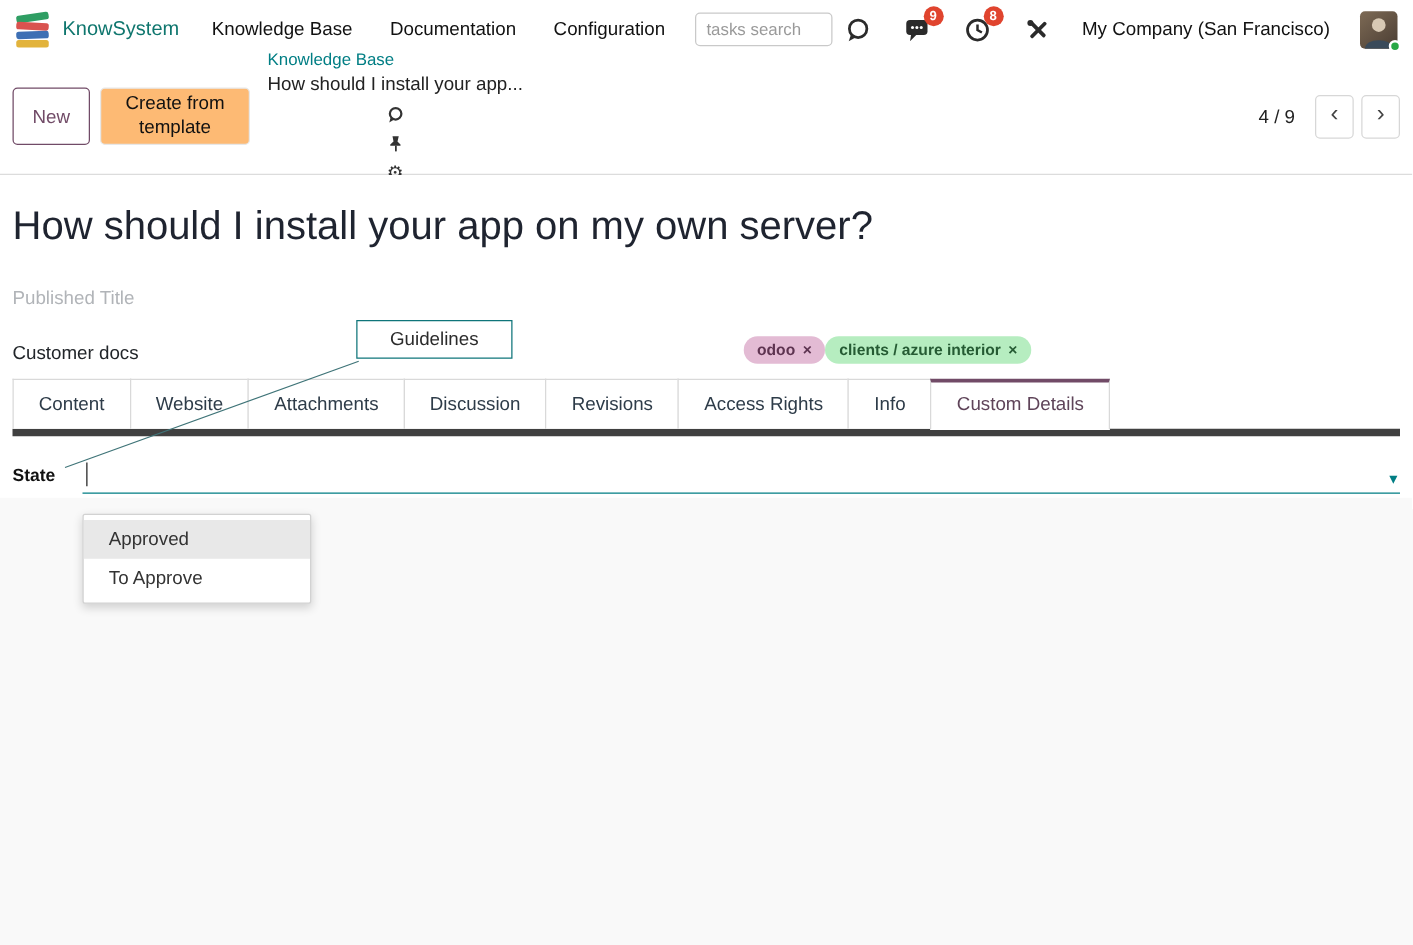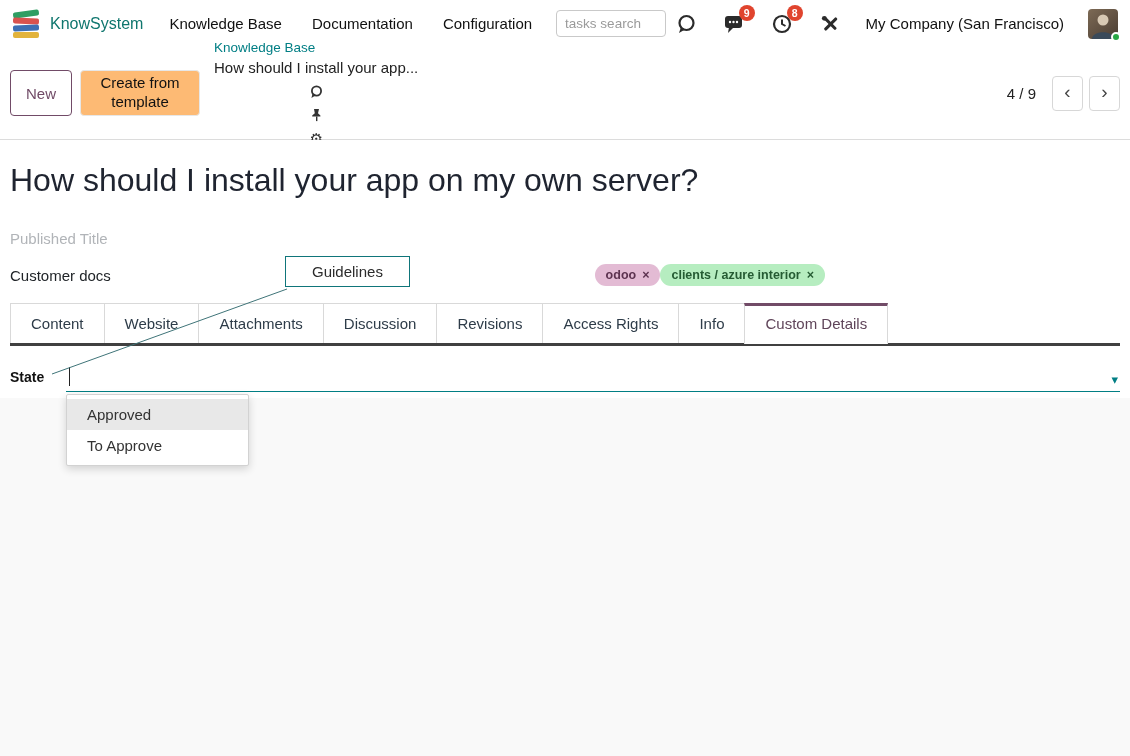--- a/index.html
+++ b/index.html
@@ -46,48 +46,48 @@
   .pager{margin-left:auto;display:flex;align-items:center;gap:6px;}
   .pager-text{font-size:15px;color:#222;margin-right:10px;}
   .pager-btn{width:31px;height:35px;background:#fff;border:1px solid #d7d7d7;border-radius:4px;
              font-size:19px;color:#444;display:flex;align-items:center;justify-content:center;cursor:pointer;
              font-family:inherit;padding-bottom:3px;}
 
   
   .sheet{position:relative;height:258px;background:#fff;padding:20px 10px 0 10px;}
   .doc-title{font-size:32px;line-height:40px;font-weight:400;color:#1f2430;cursor:text;}
   .published{margin-top:30px;font-size:15px;color:#b1b4b8;cursor:text;}
-  .meta-row{display:flex;align-items:center;margin-top:12px;height:32px;}
+  .meta-row{display:flex;align-items:flex-end;margin-top:12px;height:32px;}
   .section-name{font-size:15px;color:#212529;cursor:pointer;}
   .tags{margin-left:auto;margin-right:295px;display:flex;align-items:center;}
   .tag{display:flex;align-items:center;gap:6px;border-radius:12px;padding:4px 11px;font-size:12.5px;font-weight:600;cursor:pointer;}
   .tag-odoo{background:#E3BBD4;color:#5d3350;}
   .tag-green{background:#B6EDC0;color:#255B33;}
   .tag .x{font-weight:700;cursor:pointer;}
 
   .guideline-box{position:absolute;left:285px;top:256px;z-index:6;background:#fff;border:1px solid #0f757a;
                  padding:6px 26px;font-size:15px;color:#2b2b2b;}
   .annot{position:absolute;left:0;top:0;z-index:5;pointer-events:none;}
 
   
-  .tabs{display:flex;margin-top:12px;border-bottom:3px solid #404040;}
+  .tabs{display:flex;margin-top:12px;border-bottom:6px solid #404040;}
   .tab{padding:11px 20px;font-size:15px;color:#2e3c49;border:1px solid #d9d9d9;border-bottom:none;
        background:#fff;cursor:pointer;white-space:nowrap;}
   .tab + .tab{margin-left:-1px;}
   .tab.active{border-top:3px solid #714B67;padding-top:9px;color:#5f4459;position:relative;z-index:2;
               border-bottom:1px solid #fff;margin-bottom:-1px;}
 
   
   .state-row{position:relative;display:flex;align-items:flex-end;margin-top:10px;height:36px;}
   .state-label{font-size:14px;font-weight:700;color:#111;width:56px;padding-bottom:7px;}
   .state-input{flex:1;height:30px;border-bottom:1px solid #017E84;position:relative;cursor:text;}
   .cursor-bar{position:absolute;left:3px;top:5px;width:1px;height:19px;background:#222;}
   .caret{position:absolute;right:2px;bottom:4px;color:#017E84;font-size:13px;cursor:pointer;}
 
-  .dropdown{position:absolute;left:56px;top:38px;width:183px;background:#fff;border:1px solid #d2d2d2;
+  .dropdown{position:absolute;left:56px;top:52px;width:183px;background:#fff;border:1px solid #d2d2d2;
             border-radius:2px;box-shadow:0 3px 8px rgba(0,0,0,.16);z-index:20;padding:4px 0;}
   .option{padding:7px 20px;font-size:15px;color:#333;cursor:pointer;}
   .option.highlighted{background:#e8e8e8;}
 
   .page-rest{height:358px;background:#f9f9f9;}
 </style>
 </head>
 <body>
 
 <div class="page">

